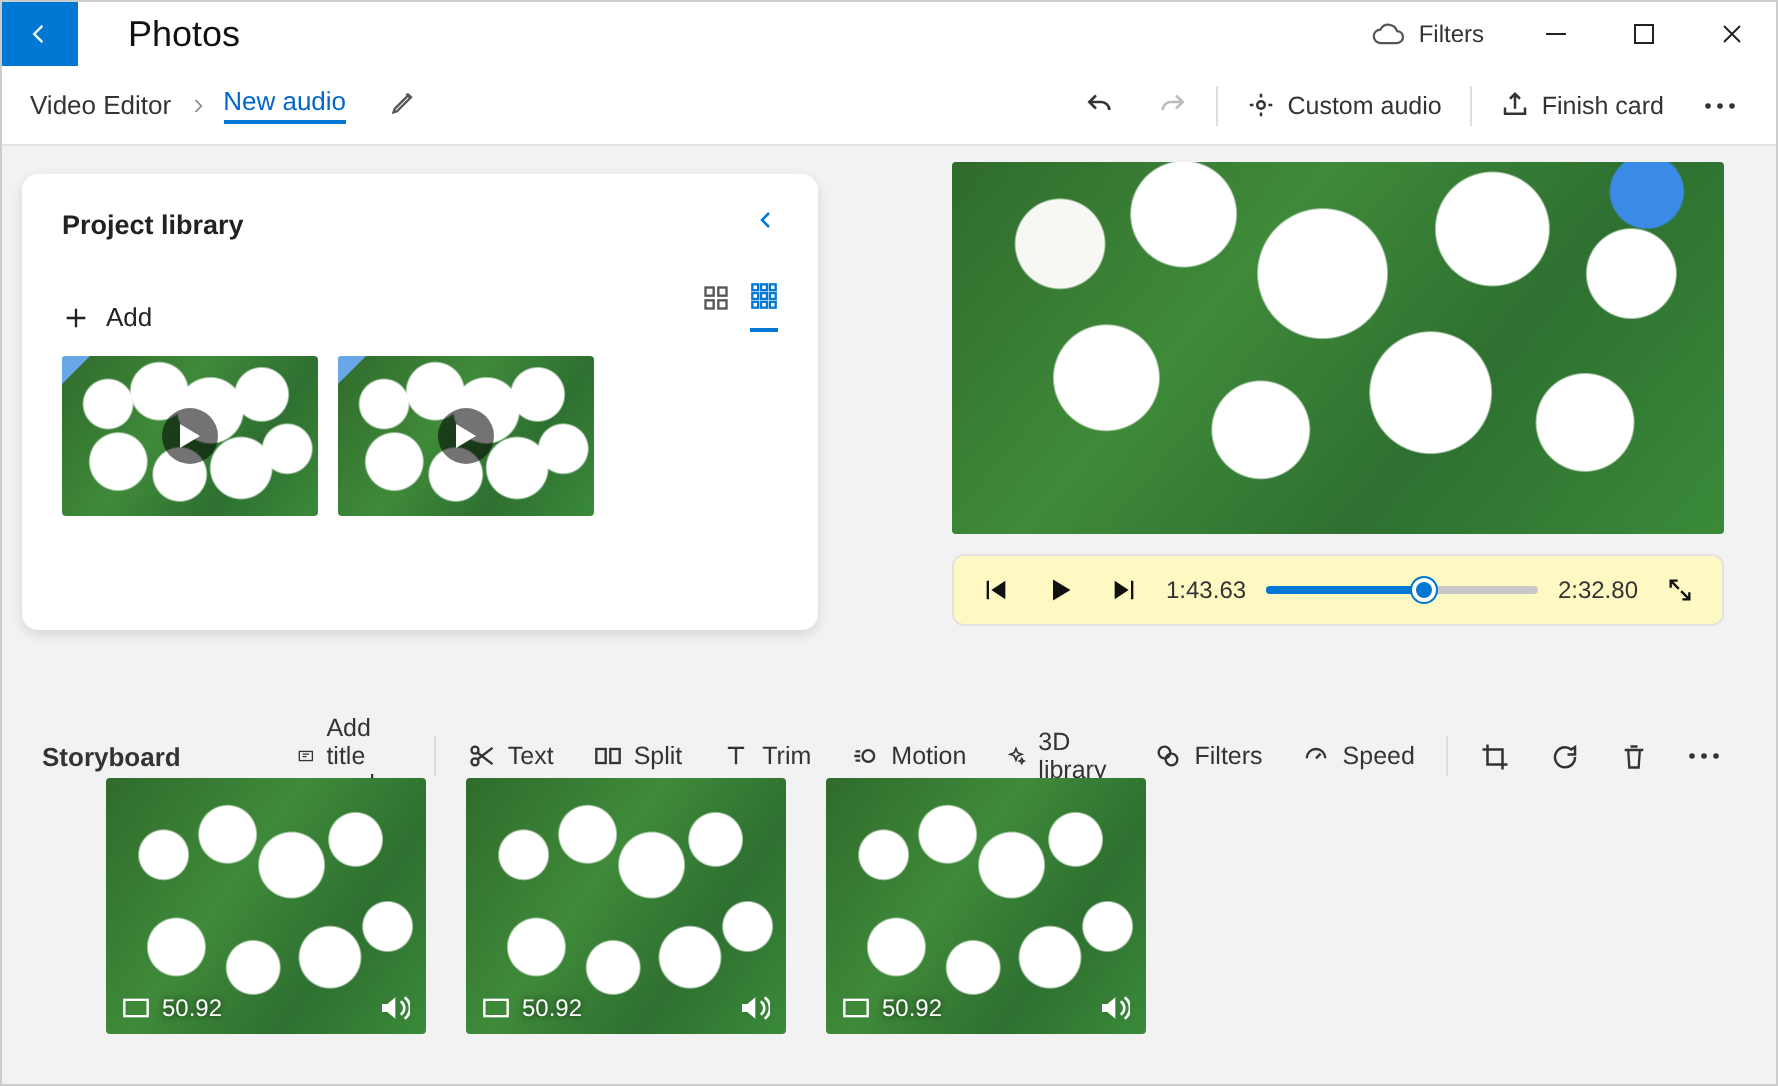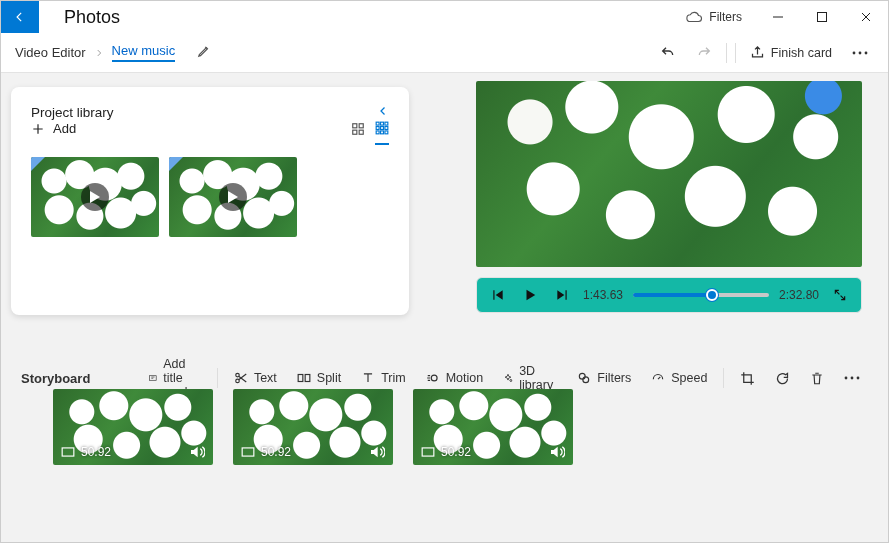--- a/index.html
+++ b/index.html
@@ -24,23 +24,23 @@
   .tb-spacer { flex:1; }
   .tb-btn { display:flex; align-items:center; gap:6px; font-size:12.5px; color:#333; padding:4px 10px; height:100%; }
   .divider-v { width:1px; height:20px; background:#ddd; margin:0 4px; }
 
   
   .content { position:absolute; top:72px; left:0; right:0; bottom:0; }
 
   
   .library-card { position:absolute; left:10px; top:14px; width:398px; height:228px; background:#fff; border-radius:8px; box-shadow:0 2px 6px rgba(0,0,0,.12); padding:16px 20px 14px 20px; }
   .lib-header { display:flex; align-items:center; justify-content:space-between; }
-  .lib-title { font-weight:400; font-size:13.5px; color:#222; }
+  .lib-title { font-weight:700; font-size:13.5px; color:#222; }
   .collapse-btn { color:#0078d4; }
-  .lib-tools { display:flex; align-items:flex-start; justify-content:space-between; margin-bottom:12px; }
+  .lib-tools { display:flex; align-items:flex-end; justify-content:space-between; margin-top:20px; margin-bottom:12px; }
   .add-btn { display:flex; align-items:center; gap:8px; font-size:13px; color:#222; }
   .view-toggles { display:flex; align-items:center; gap:10px; }
   .view-btn { color:#555; padding-bottom:4px; }
   .view-btn.active { border-bottom:2px solid #0078d4; color:#0078d4; }
   .lib-thumbs { display:flex; gap:10px; }
   .lib-thumb { position:relative; width:128px; height:80px; border-radius:2px; overflow:hidden; }
   .hydrangea { width:100%; height:100%; background:
      radial-gradient(circle at 18% 30%, #fff 0 12px, transparent 13px),
      radial-gradient(circle at 38% 22%, #fff 0 14px, transparent 15px),
      radial-gradient(circle at 58% 34%, #fff 0 16px, transparent 17px),
@@ -65,35 +65,35 @@
      radial-gradient(circle at 70% 18%, #fff 0 28px, transparent 29px),
      radial-gradient(circle at 88% 30%, #fff 0 22px, transparent 23px),
      radial-gradient(circle at 20% 58%, #fff 0 26px, transparent 27px),
      radial-gradient(circle at 40% 72%, #fff 0 24px, transparent 25px),
      radial-gradient(circle at 62% 62%, #fff 0 30px, transparent 31px),
      radial-gradient(circle at 82% 70%, #fff 0 24px, transparent 25px),
      radial-gradient(circle at 90% 8%, #3a8be6 0 18px, transparent 19px),
      linear-gradient(130deg,#2f6b2c 0%, #3f8a3a 35%, #2e7030 65%, #3a8a3a 100%);
      border-radius:2px;
   }
-  .player-bar { display:flex; align-items:center; gap:10px; margin-top:10px; height:36px; background:#14b8a6; border:1px solid #e2e2e2; border-radius:6px; padding:0 10px; }
+  .player-bar { display:flex; align-items:center; gap:10px; margin-top:10px; height:36px; background:#fef9c3; border:1px solid #e2e2e2; border-radius:6px; padding:0 10px; }
   .player-btn { width:22px; height:22px; display:flex; align-items:center; justify-content:center; color:#111; }
   .time { font-size:12px; color:#333; font-variant-numeric:tabular-nums; }
   .slider { flex:1; height:4px; background:#c8c8c8; position:relative; border-radius:2px; }
   .slider .fill { position:absolute; left:0; top:0; bottom:0; width:58%; background:#0078d4; border-radius:2px; }
   .slider .knob { position:absolute; top:50%; left:58%; transform:translate(-50%,-50%); width:12px; height:12px; border-radius:50%; background:#0078d4; border:2px solid #fff; box-shadow:0 0 0 1px #0078d4; }
   .fullscreen-btn { width:22px; display:flex; align-items:center; justify-content:center; color:#111; }
 
   
   .storyboard-bar { position:absolute; left:20px; right:20px; top:280px; display:flex; align-items:center; gap:4px; font-size:12.5px; color:#333; }
   .story-title { font-weight:600; font-size:13px; margin-right:47px; }
   .sb-btn { display:flex; align-items:center; gap:6px; padding:4px 8px; }
 
   .storyboard-strip { position:absolute; left:52px; top:316px; display:flex; gap:20px; }
-  .clip { position:relative; width:160px; height:76px; border-radius:2px; overflow:hidden; }
+  .clip { position:relative; width:160px; height:128px; border-radius:2px; overflow:hidden; }
   .clip.selected { outline:none; }
   .clip.selected::after { content:""; position:absolute; left:0; right:0; bottom:-6px; height:4px; background:#0078d4; }
   .clip .overlay-bottom { position:absolute; bottom:6px; left:8px; right:8px; display:flex; align-items:center; justify-content:space-between; color:#fff; font-size:12px; text-shadow:0 0 3px rgba(0,0,0,.7); }
   .clip .overlay-bottom .left-g { display:flex; align-items:center; gap:6px; }
   .vol-icon { display:flex; }
 
 </style>
 </head>
 <body>
 
@@ -129,41 +129,48 @@
       </div>
   </div>
 </div>
 
 <div class="toolbar">
   <div class="breadcrumb">
     <span>Video Editor</span>
     <svg width="10" height="10" viewBox="0 0 24 24" fill="none" stroke="#888" stroke-width="2">
         <path d="M9 5l7 7-7 7"></path>
       </svg>
-    <span class="bc-current">New music</span>
+    <span class="bc-current">New audio</span>
     <span class="edit-icon">
       <svg width="14" height="14" viewBox="0 0 24 24" fill="none" stroke="#555" stroke-width="2">
           <path d="M3 21l3-1 12-12-2-2L4 18l-1 3zM14 5l3 3"></path>
         </svg>
     </span>
   </div>
   <div class="tb-spacer"></div>
 
   <div class="tb-btn">
     <svg width="16" height="16" viewBox="0 0 24 24" fill="none" stroke="#333" stroke-width="2">
         <path d="M9 4L4 9l5 5M4 9h9a6 6 0 0 1 6 6"></path>
       </svg>
   </div>
   <div class="tb-btn">
     <svg width="16" height="16" viewBox="0 0 24 24" fill="none" stroke="#bbb" stroke-width="2">
         <path d="M15 4l5 5-5 5M20 9h-9a6 6 0 0 0-6 6"></path>
       </svg>
   </div>
   <div class="divider-v"></div>
 
+  <div class="tb-btn">
+    <svg width="15" height="15" viewBox="0 0 24 24" fill="none" stroke="#333" stroke-width="2">
+        <circle cx="12" cy="12" r="3"></circle>
+        <path d="M12 3v3M12 18v3M3 12h3M18 12h3"></path>
+      </svg>
+    <span>Custom audio</span>
+  </div>
   <div class="divider-v"></div>
   <div class="tb-btn">
     <svg width="15" height="15" viewBox="0 0 24 24" fill="none" stroke="#333" stroke-width="2">
         <path d="M4 14v5h16v-5M12 3v12M8 7l4-4 4 4"></path>
       </svg>
     <span>Finish card</span>
   </div>
   <div class="tb-btn">
     <svg width="16" height="4" viewBox="0 0 16 4">
         <circle cx="2" cy="2" r="1.4" fill="#333"></circle>

